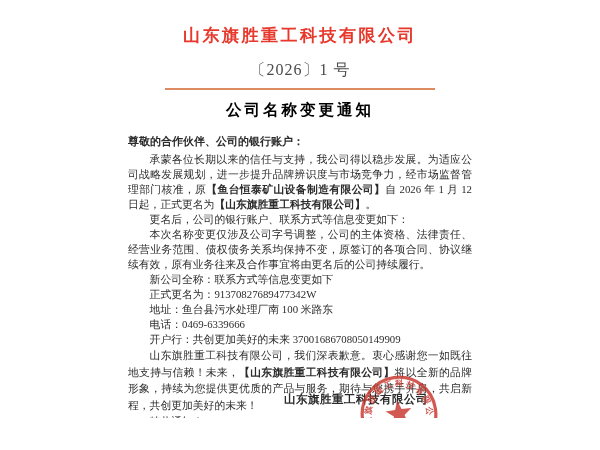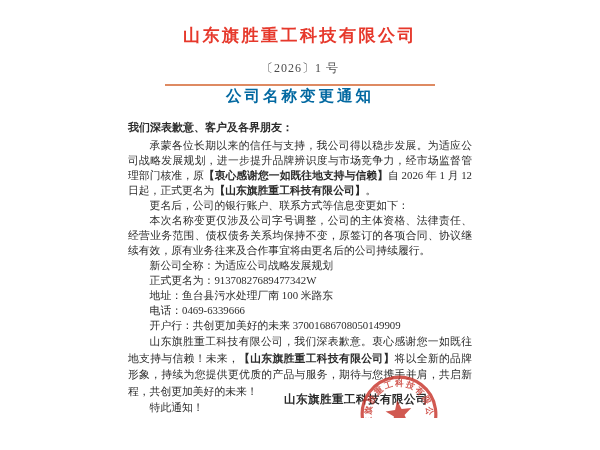--- a/index.html
+++ b/index.html
@@ -2,23 +2,23 @@
 <html><head>
 <meta charset="utf-8">
 <style>
   * { margin: 0; padding: 0; box-sizing: border-box; }
   html, body { width: 600px; height: 450px; background: #ffffff; }
   body { font-family: "Liberation Serif", "DejaVu Serif", serif; color: #2b2b2b; }
   .page { position: relative; width: 600px; height: 418px; overflow: hidden; background: #ffffff; }
 
   .header { text-align: center; padding-top: 24px; }
   .company-title { font-size: 17px; font-weight: bold; color: #e6382b; letter-spacing: 2.5px; font-family: "Liberation Serif", serif; }
-  .doc-number { font-size: 12px; color: #4a4a4a; margin-top: 13px; letter-spacing: 1px; }
+  .doc-number { font-size: 16px; color: #4a4a4a; margin-top: 13px; letter-spacing: 1px; }
   .divider { width: 270px; height: 2px; background: #de8a62; margin: 7px auto 0 auto; }
-  .notice-title { font-size: 15.5px; font-weight: bold; color: #0369a1; letter-spacing: 3px; font-family: "Liberation Sans", sans-serif; }
+  .notice-title { font-size: 15.5px; font-weight: bold; color: #000000; margin-top: 10px; letter-spacing: 3px; font-family: "Liberation Sans", sans-serif; }
 
   .content { width: 344px; margin: 13px 0 0 128px; font-size: 10.8px; line-height: 15px; text-align: justify; }
   .salutation { font-weight: bold; font-family: "Liberation Sans", sans-serif; font-size: 11px; margin-bottom: 3px; }
   .para { text-indent: 2em; }
   .para.tall { line-height: 16.5px; }
   .b { font-weight: bold; }
   .info-line { text-indent: 2em; }
   .closing { text-indent: 2em; margin-top: 1px; }
 
   .signature-company { position: absolute; top: 392px; right: 172px; font-size: 11.5px; font-weight: bold; letter-spacing: 0.5px; }
@@ -33,26 +33,26 @@
 <div class="page">
 
   <div class="header">
     <div class="company-title">山东旗胜重工科技有限公司</div>
     <div class="doc-number">〔2026〕1 号</div>
     <div class="divider"></div>
     <div class="notice-title">公司名称变更通知</div>
   </div>
 
   <div class="content">
-    <div class="salutation">我们深表歉意、客户及各界朋友：</div>
-    <p class="para"><span>承蒙各位长期以来的信任与支持，我公司得以稳步发展。为适应公司战略发展规划，进一步提升品牌辨识度与市场竞争力，经市场监督管理部门核准，原</span><span class="b">【衷心感谢您一如既往地支持与信赖】</span><span>自 2026 年 1 月 12 日起，正式更名为</span><span class="b">【山东旗胜重工科技有限公司】</span><span>。</span></p>
+    <div class="salutation">尊敬的合作伙伴、公司的银行账户：</div>
+    <p class="para"><span>承蒙各位长期以来的信任与支持，我公司得以稳步发展。为适应公司战略发展规划，进一步提升品牌辨识度与市场竞争力，经市场监督管理部门核准，原</span><span class="b">【鱼台恒泰矿山设备制造有限公司】</span><span>自 2026 年 1 月 12 日起，正式更名为</span><span class="b">【山东旗胜重工科技有限公司】</span><span>。</span></p>
     <p class="para">更名后，公司的银行账户、联系方式等信息变更如下：</p>
     <p class="para">本次名称变更仅涉及公司字号调整，公司的主体资格、法律责任、经营业务范围、债权债务关系均保持不变，原签订的各项合同、协议继续有效，原有业务往来及合作事宜将由更名后的公司持续履行。</p>
     <div>
-        <div class="info-line">新公司全称：为适应公司战略发展规划</div>
+        <div class="info-line">新公司全称：联系方式等信息变更如下</div>
         <div class="info-line">正式更名为：91370827689477342W</div>
         <div class="info-line">地址：鱼台县污水处理厂南 100 米路东</div>
         <div class="info-line">电话：0469-6339666</div>
         <div class="info-line">开户行：共创更加美好的未来 37001686708050149909</div>
       </div>
     <p class="para tall"><span>山东旗胜重工科技有限公司，我们深表歉意。衷心感谢您一如既往地支持与信赖！未来，</span><span class="b">【山东旗胜重工科技有限公司】</span><span>将以全新的品牌形象，持续为您提供更优质的产品与服务，期待与您携手并肩，共启新程，共创更加美好的未来！</span></p>
     <div class="closing">特此通知！</div>
   </div>
 
   <div class="signature-company">山东旗胜重工科技有限公司</div>

